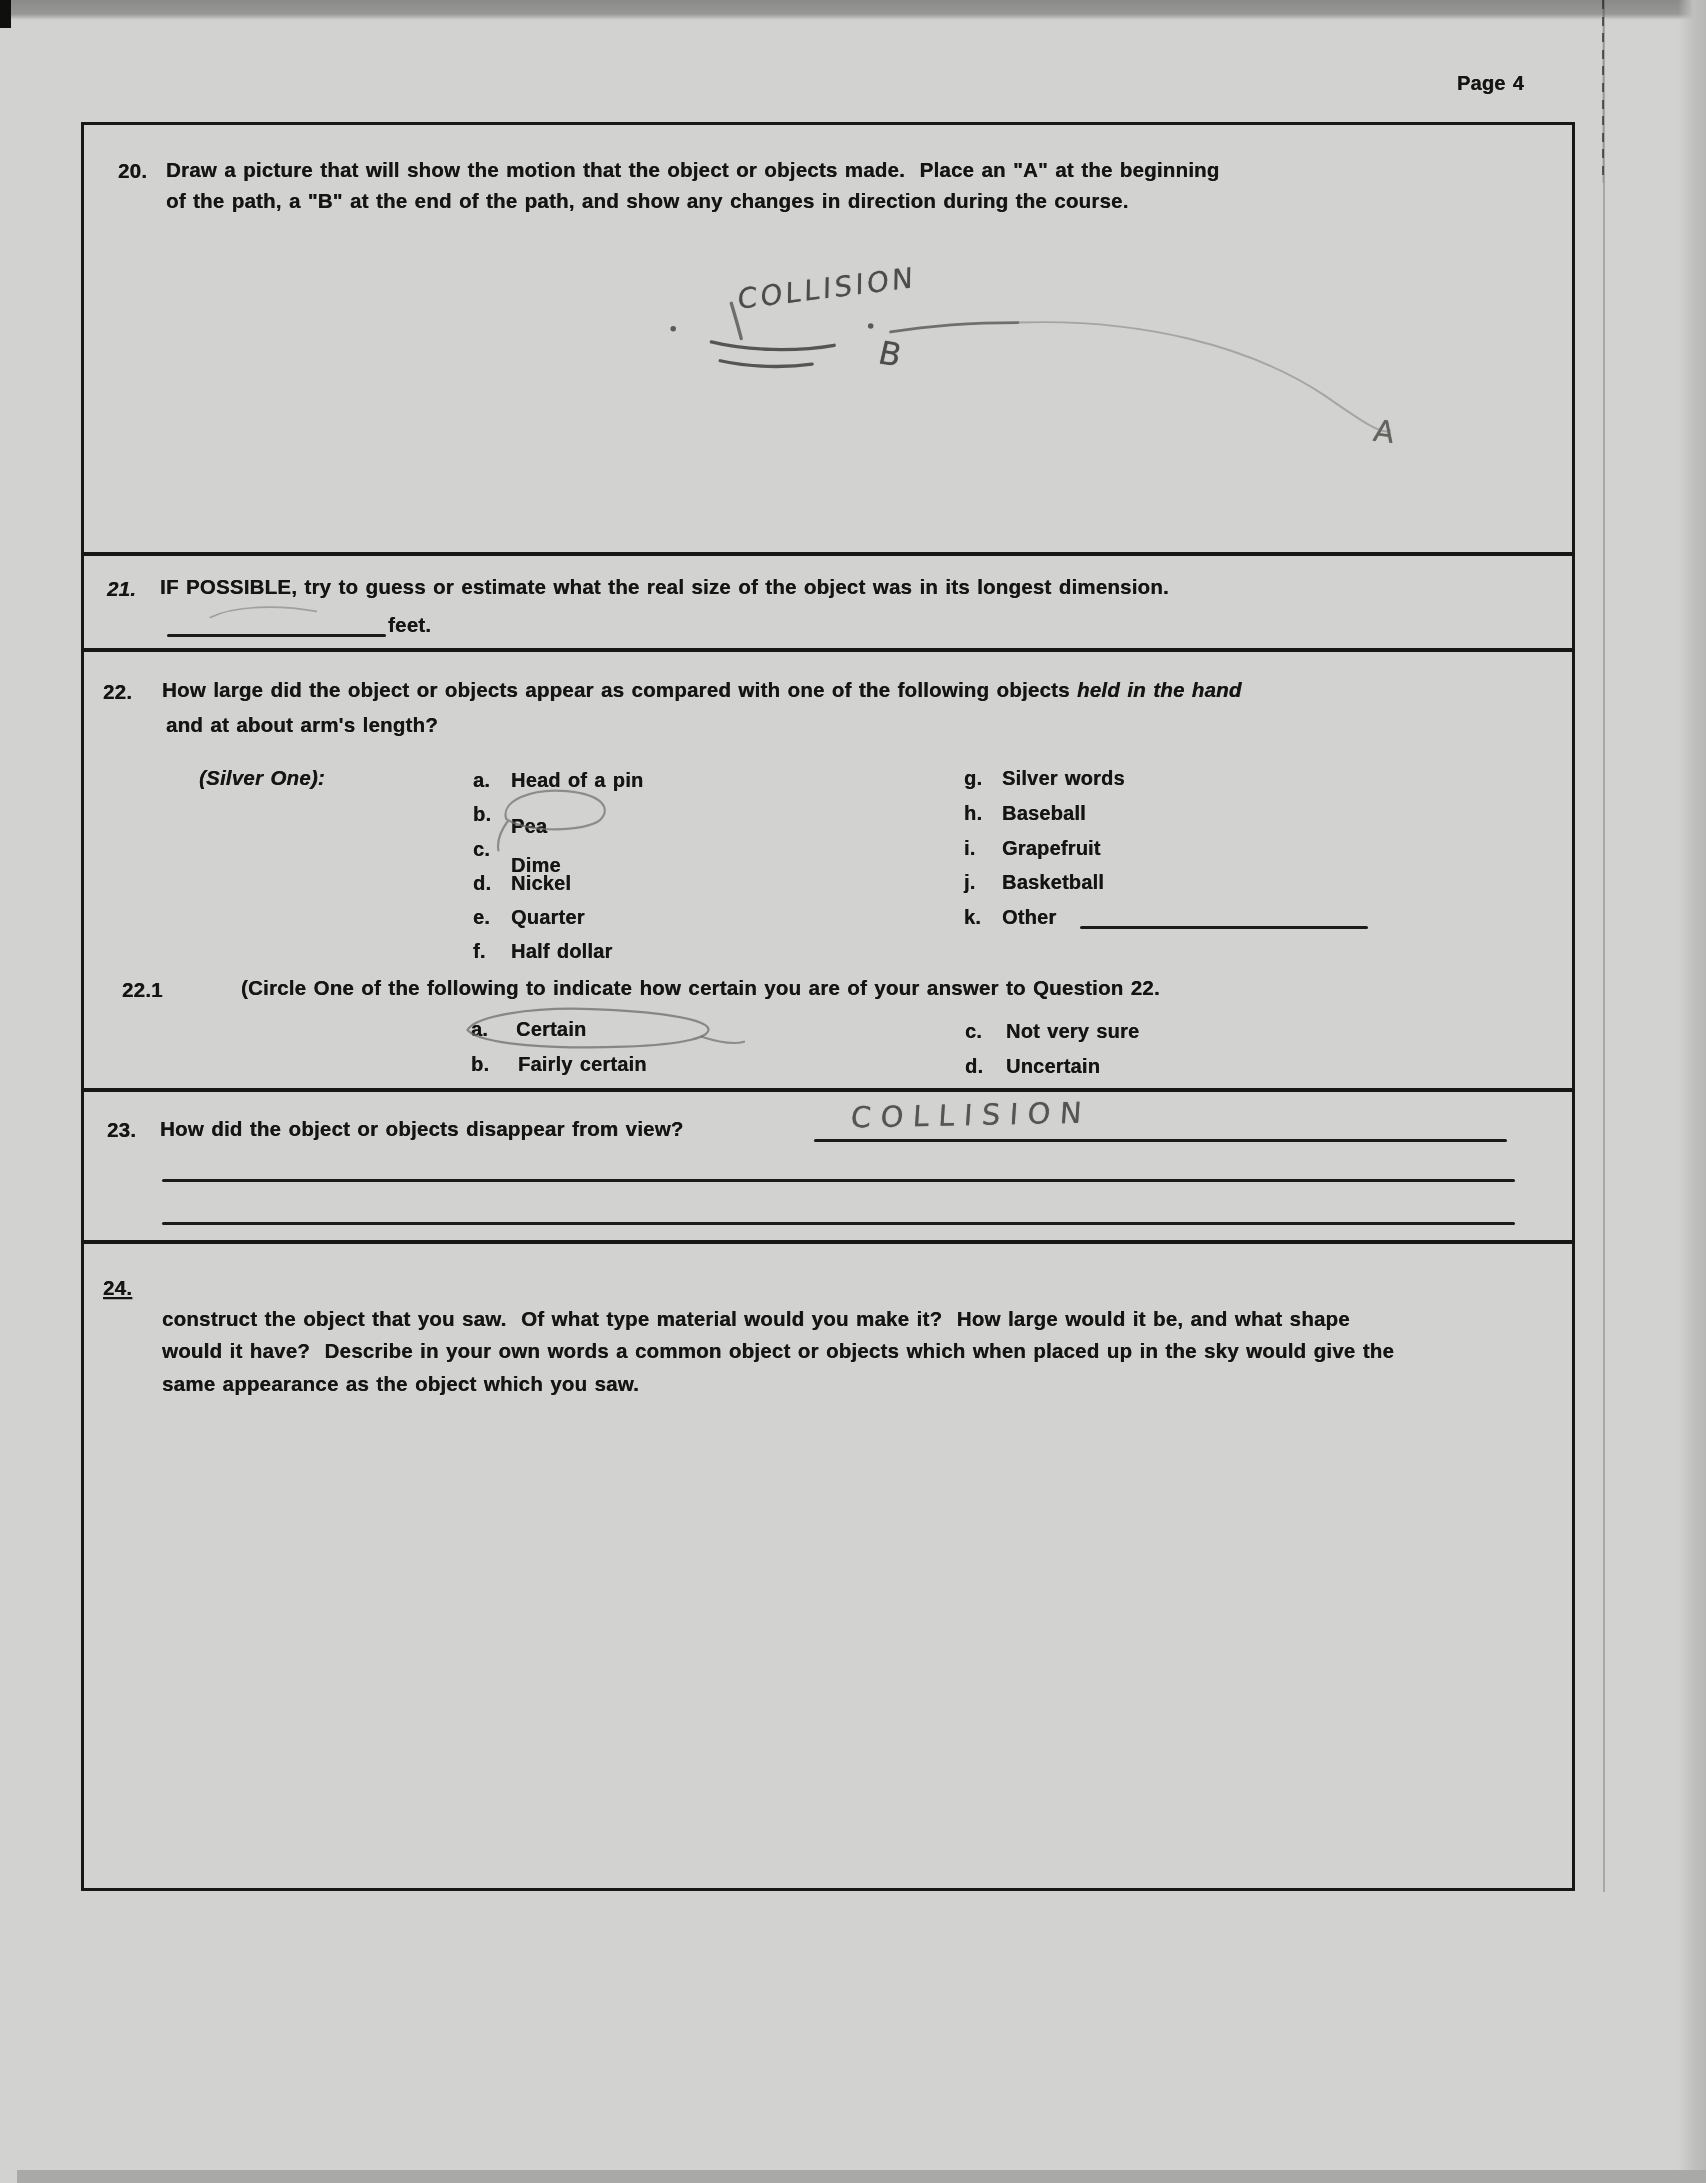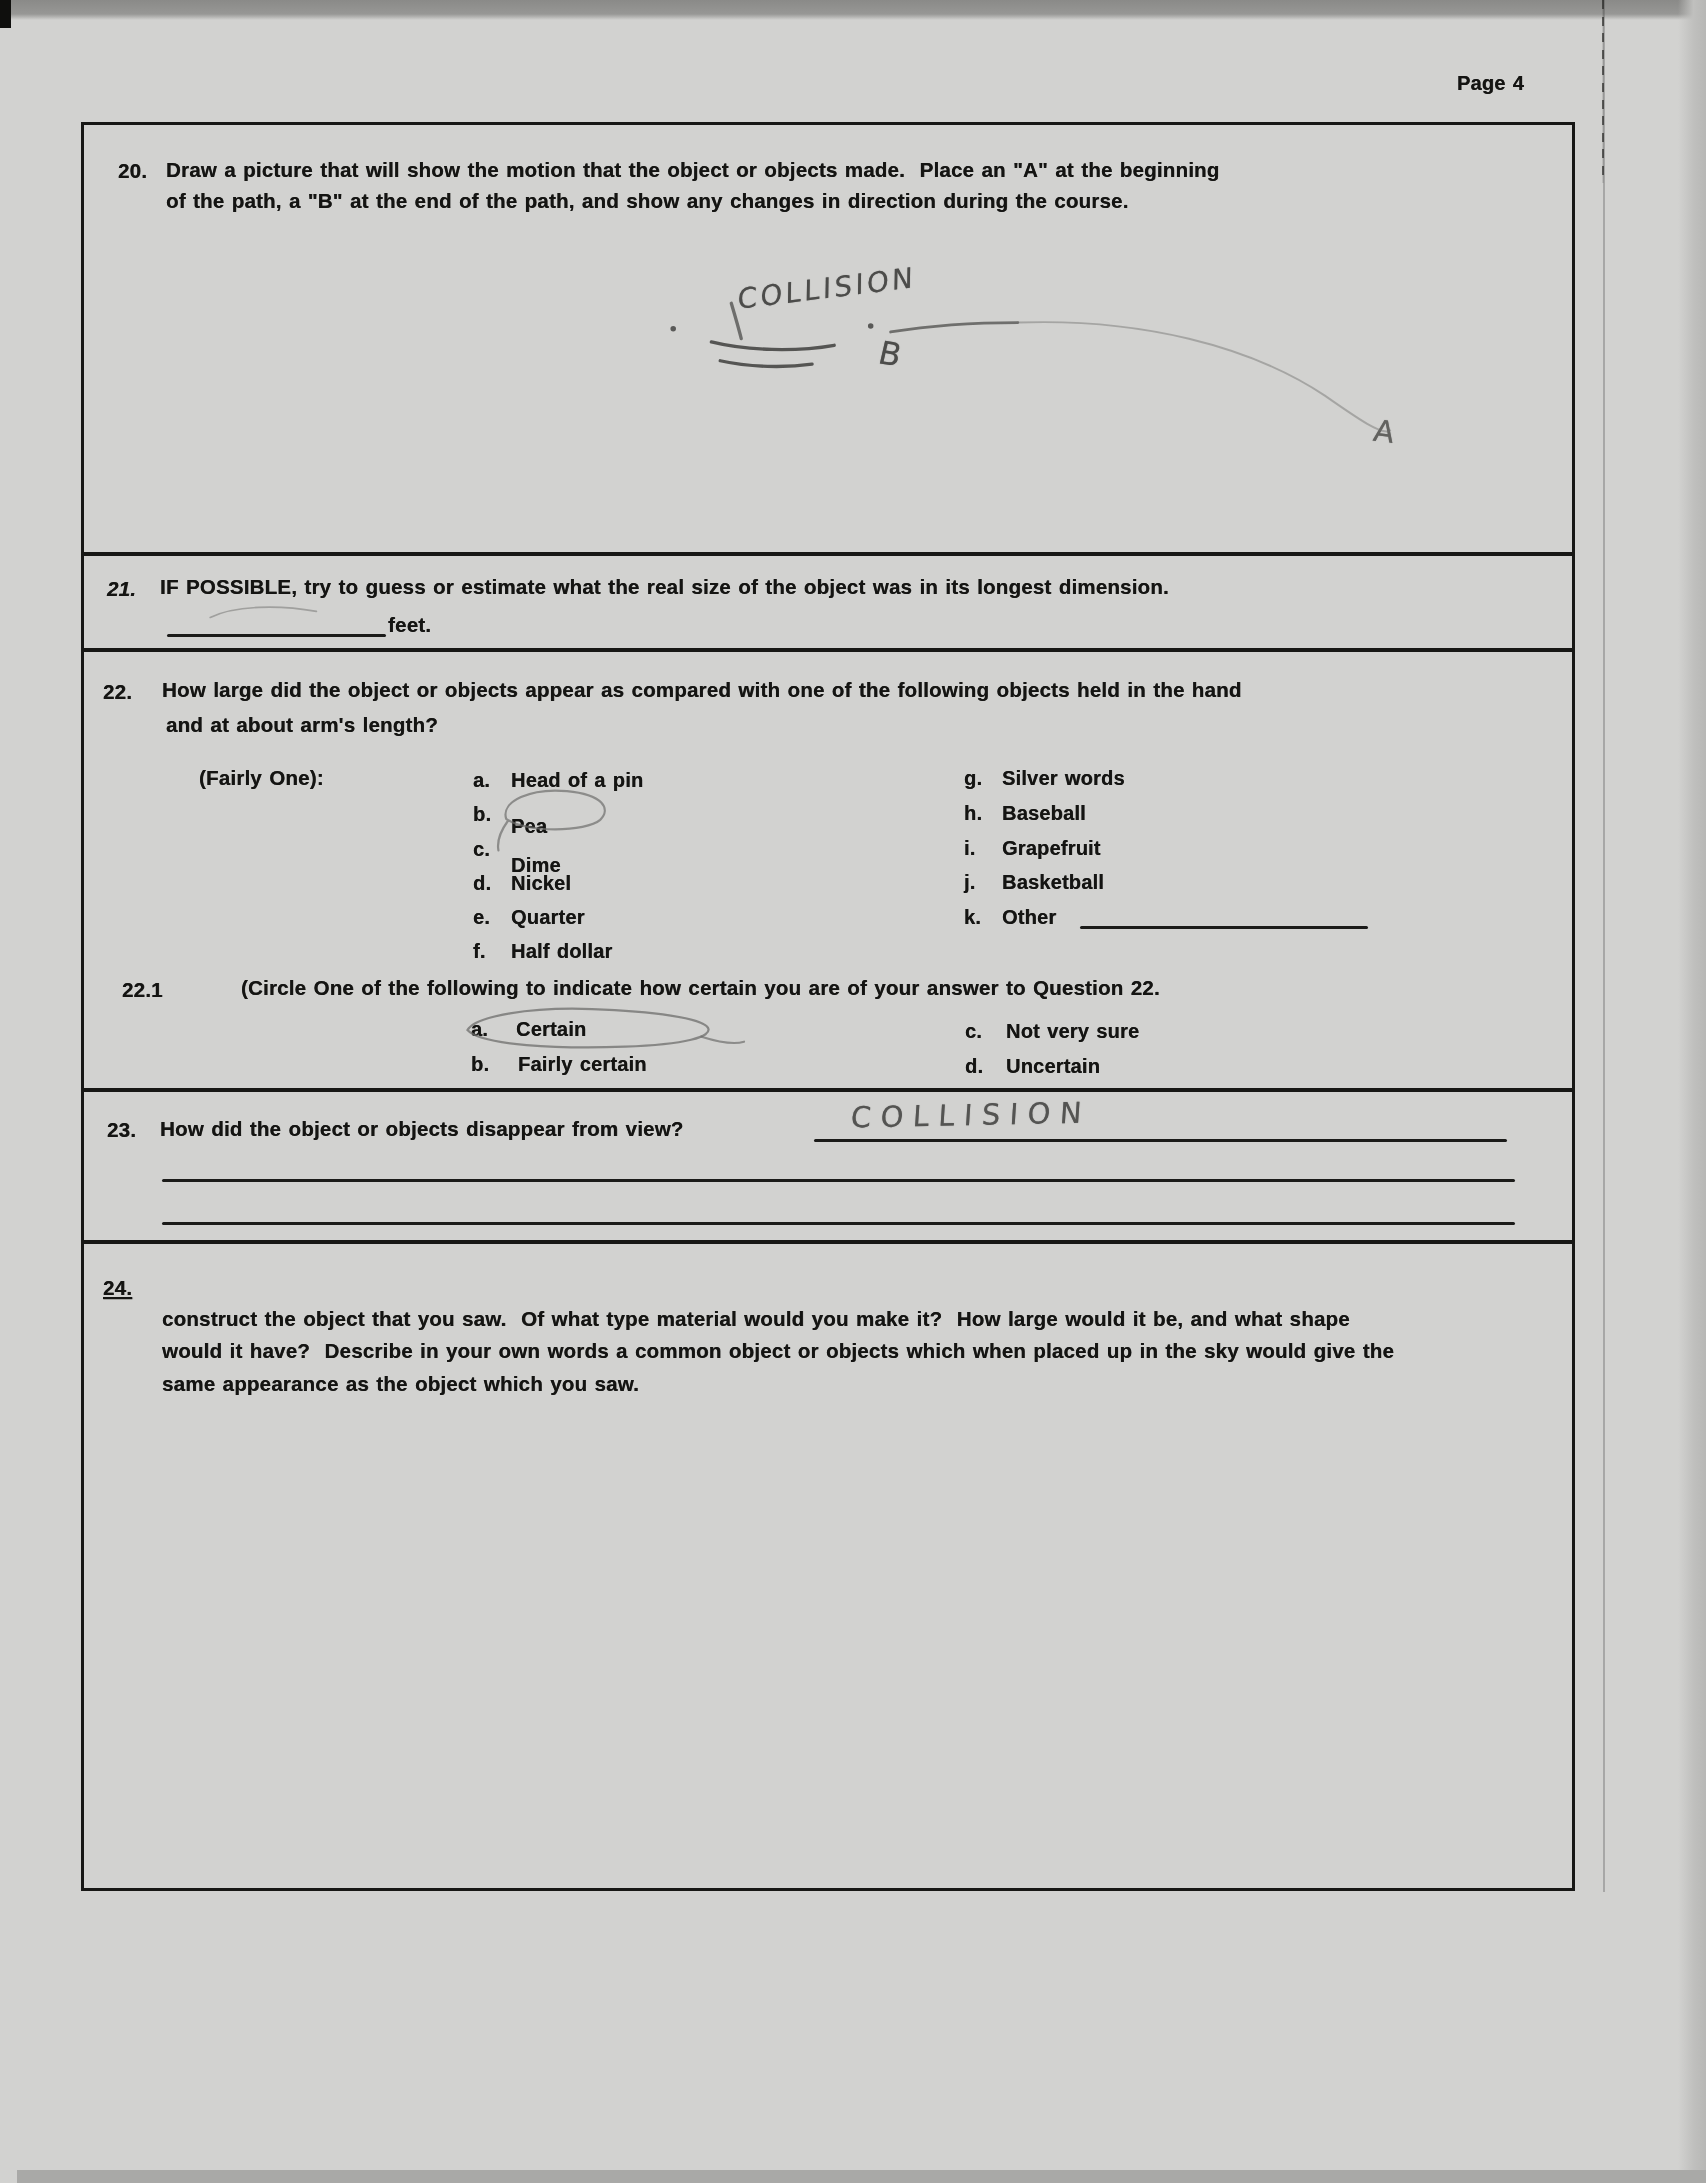--- a/index.html
+++ b/index.html
@@ -20,21 +20,21 @@
     background:repeating-linear-gradient(180deg,rgba(35,35,33,.7) 0 8.9px,rgba(35,35,33,.12) 8.9px 16.6px); }
   
   .box { position:absolute; left:81px; top:122px; width:1494px; height:1769px;
     border:3.9px solid #171715; box-sizing:border-box; }
   .divider { position:absolute; left:83px; width:1491px; height:3.9px; background:#171715; }
   
   .txt { position:absolute; font-weight:700; color:#141412; font-size:20.5px;
     letter-spacing:0.2px; word-spacing:1.4px; white-space:pre;
     text-shadow:0.3px 0.3px 0.6px rgba(15,15,13,.8); }
   .opt { font-size:20px; }
-  .it { }
+  .it { font-style:italic; }
   .blank { position:absolute; background:#1b1b19; height:3.3px; border-radius:1.7px; }
   
   .hw { position:absolute; color:#535351; font-family:"DejaVu Sans",sans-serif;
     white-space:pre; text-shadow:0 0 0.8px rgba(80,80,78,.65); }
   .hw-col20 { left:737px; top:272px; font-size:28px; letter-spacing:3.3px;
     transform:rotate(-7deg) skewX(-8deg); color:#4c4c4a; }
   .hw-b { left:879px; top:335px; font-size:32px; transform:rotate(9deg) skewX(-4deg); color:#4c4c4a; }
   .hw-a { left:1374px; top:414px; font-size:30px; transform:rotate(7deg) skewX(-3deg); color:#62625f; }
   .hw-col23 { left:851px; top:1098px; font-size:29px; letter-spacing:9.4px;
     transform:rotate(-1.2deg) skewX(-5deg); color:#545452; }
@@ -69,21 +69,21 @@
   <div class="hw hw-a">A</div>
 
   <div class="txt" style="left:107px; top:577px;font-style:italic;">21.</div>
   <div class="txt" style="left:160px; top:575px;">IF POSSIBLE, try to guess or estimate what the real size of the object was in its longest dimension.</div>
   <div class="blank" style="left:167px; top:634px; width:219px;"></div>
   <div class="txt" style="left:388px; top:613px;">feet.</div>
 
   <div class="txt" style="left:103px; top:680px;">22.</div>
   <div class="txt" style="left:162px; top:678px;"><span>How large did the object or objects appear as compared with one of the following objects </span><span class="it">held in the hand</span></div>
   <div class="txt" style="left:166px; top:713px;">and at about arm's length?</div>
-  <div class="txt it" style="left:199px; top:766px;">(Fairly One):</div>
+  <div class="txt it" style="left:199px; top:766px;">(Silver One):</div>
 
   <div class="txt opt" style="left:473px; top:769px;">a.</div>
   <div class="txt opt" style="left:511px; top:769px;">Head of a pin</div>
   <div class="txt opt" style="left:473px; top:803px;">b.</div>
   <div class="txt opt" style="left:511px; top:815px;">Pea</div>
   <div class="txt opt" style="left:473px; top:838px;">c.</div>
   <div class="txt opt" style="left:511px; top:838px;margin-top:16px;">Dime</div>
   <div class="txt opt" style="left:473px; top:872px;">d.</div>
   <div class="txt opt" style="left:511px; top:872px;">Nickel</div>
   <div class="txt opt" style="left:473px; top:906px;">e.</div>

